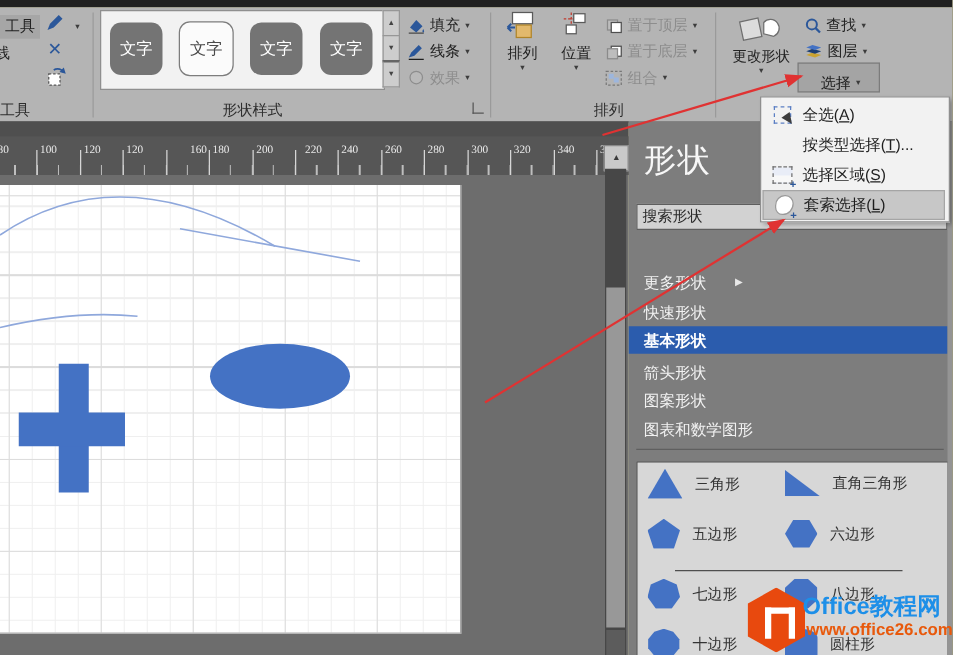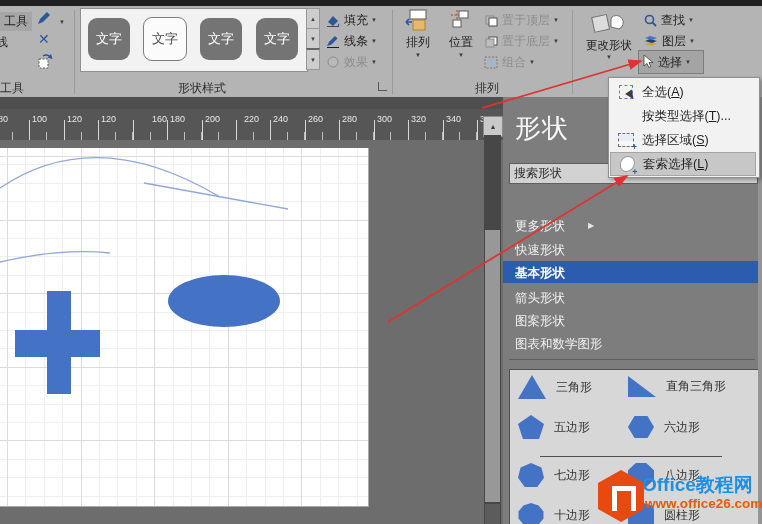--- a/index.html
+++ b/index.html
@@ -29,21 +29,21 @@
     display:flex;align-items:center;justify-content:center;}
   .gs-btn.first{margin-top:0;}
   .gs-more{border-top:2px solid #666;}
   
   .bigbtn{top:2px;height:64px;display:flex;flex-direction:column;align-items:center;}
   .bigbtn .cap{font-size:12px;color:#222;margin-top:2px;white-space:nowrap;}
   .bigbtn .ddb{font-size:6px;color:#3c3c3c;margin-top:1px;}
   .hl{background:#a4a4a4;border:1px solid #7c7c7c;}
   
   .rulerzone{left:0;top:97px;width:503px;height:43px;background:#4f4f4f;}
-  .ruler{left:0;top:12px;width:503px;height:31px;background:#565656;}
+  .ruler{left:0;top:12px;width:503px;height:31px;background:#565656;font-family:Liberation Serif, serif;}
   .rlab{top:5px;font-size:9px;color:#e9e9e9;}
   .rtick{bottom:0;width:1px;height:20px;background:#d6d6d6;}
   .rminor{left:0;bottom:0;width:482px;height:8px;
     background:repeating-linear-gradient(90deg,rgba(225,225,225,.75) 0 1px,transparent 1px 17.2px);
     background-position-x:12px;}
   .scrollup{left:483px;top:116px;width:18px;height:19px;background:#c9c9c9;border:1px solid #8a8a8a;
     font-size:7px;color:#3a3a3a;display:flex;align-items:center;justify-content:center;}
   
   .canvaszone{left:0;top:140px;width:503px;height:384px;background:#6d6d6d;}
   .page{left:0;top:8px;width:368px;height:358px;background:#fff;border-right:1px solid #a9a9a9;border-bottom:1px solid #a9a9a9;
@@ -246,21 +246,21 @@
       </div>
     <div class="abs smallrow" style="left:644px;top:27px;">
       <svg width="14" height="13" viewBox="0 0 14 13">
         <path d="M1 9l5-2 7 2-5 2z" fill="#caa332"></path>
         <path d="M1 6l5-2 7 2-5 2z" fill="#1e3f73"></path>
         <path d="M1 3l5-2 7 2-5 2z" fill="#4472c4"></path>
         </svg>
       <span class="rbtext dd">图层</span>
       </div>
     <div class="abs hl" style="left:638px;top:44px;width:64px;height:22px;">
-      <div class="smallrow" style="margin:3px 0 0 4px;">
+      <div class="smallrow" style="margin:3px 0 0 4px;flex-direction:column;">
         <svg width="11" height="14" viewBox="0 0 11 14">
           <path d="M1 0l0 11 3-2.5 1.8 4 2-1-1.8-4H10z" fill="#fff" stroke="#3b3b3b" stroke-width="0.8"></path>
           </svg>
         <span class="rbtext dd">选择</span>
         </div>
       </div>
   </div>
 
   <div class="abs rulerzone">
     <div class="abs ruler">

